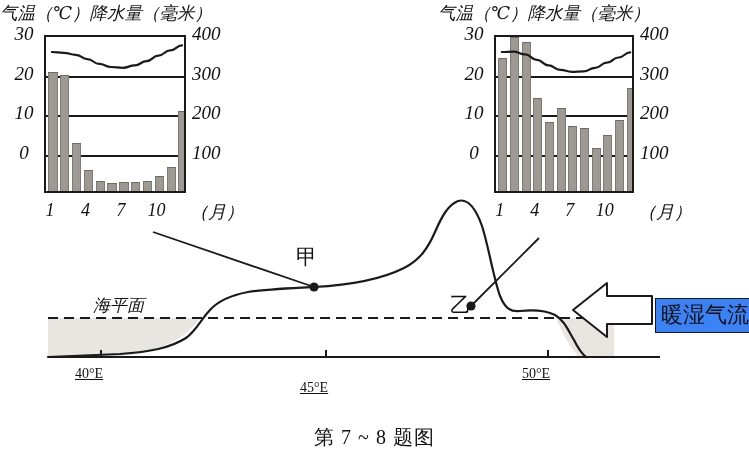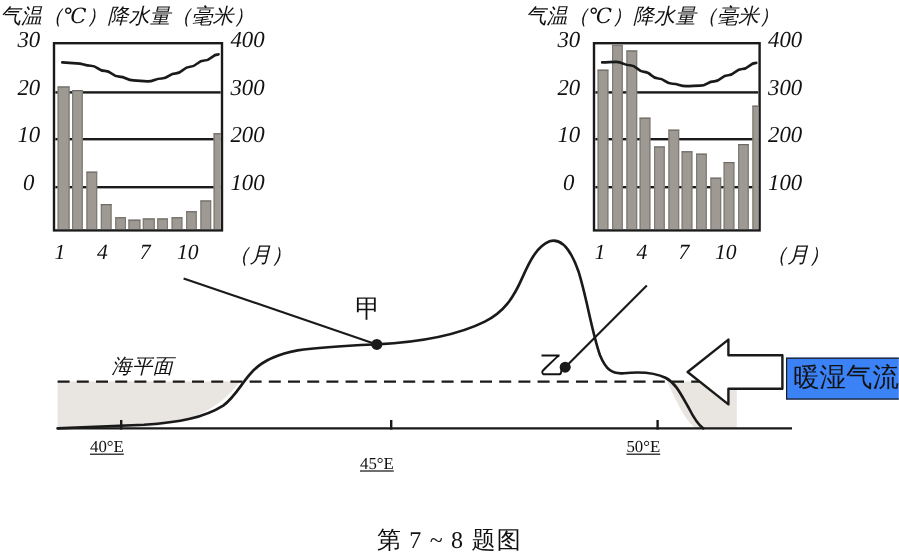--- a/index.html
+++ b/index.html
@@ -192,15 +192,15 @@
 
   <div class="tlabel pt-label" style="left:296px;top:243px;">甲</div>
   <div class="tlabel pt-label" style="left:450px;top:291px;">乙</div>
   <div class="tlabel sea-label" style="left:93px;top:294px;font-style:italic;">海平面</div>
   <div class="flow-label" style="left:655px;top:298px;">暖湿气流</div>
 
   <div class="tlabel lonlab" style="left:75px;top:366px;">40°E</div>
   <div class="tlabel lonlab" style="left:300px;top:380px;">45°E</div>
   <div class="tlabel lonlab" style="left:522px;top:366px;">50°E</div>
 
-  <div class="caption" style="left:0px;top:437px;">第 7 ~ 8 题图</div>
+  <div class="caption" style="left:0px;top:424px;">第 7 ~ 8 题图</div>
 
 </div>
 
 </body></html>

